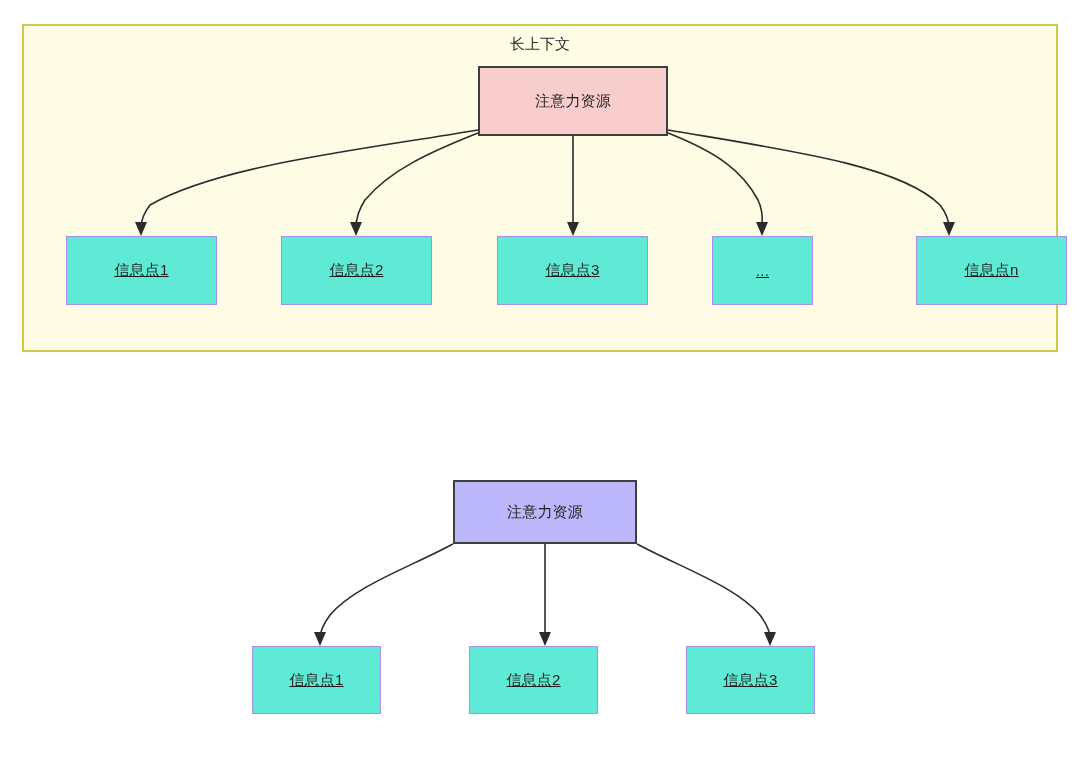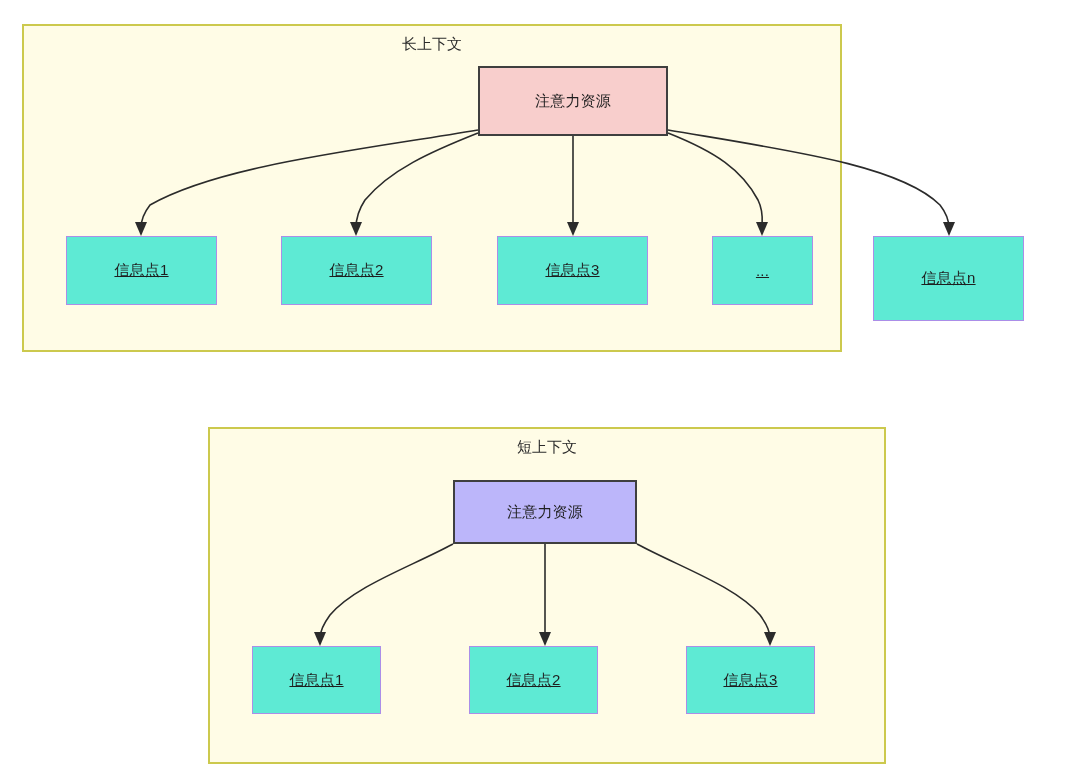--- a/index.html
+++ b/index.html
@@ -79,21 +79,21 @@
   svg.edges polygon {
     fill: #2b2b2b;
     stroke: none;
   }
 </style>
 </head>
 <body>
 
 <div id="canvas">
 
-  <div class="panel" style="left:22px; top:24px; width:820px; height:328px;">
+  <div class="panel" style="left:22px; top:24px; width:1036px; height:328px;">
     <div class="panel-title">长上下文</div>
   </div>
 
   <svg class="edges">
 
     <path d="M 478,130 C 360,150 220,165 150,205 C 143,214 141,222 141,228"></path>
     <polygon points="141,236 135,222 147,222"></polygon>
 
     <path d="M 478,133 C 430,152 390,170 365,200 C 357,212 356,221 356,228"></path>
     <polygon points="356,236 350,222 362,222"></polygon>
@@ -111,25 +111,22 @@
   <div class="node node-root-long" style="left:478px; top:66px; width:190px; height:70px;">注意力资源</div>
 
   <div class="node node-leaf" style="left:66px; top:236px; width:151px; height:69px;">信息点1</div>
 
   <div class="node node-leaf" style="left:281px; top:236px; width:151px; height:69px;">信息点2</div>
 
   <div class="node node-leaf" style="left:497px; top:236px; width:151px; height:69px;">信息点3</div>
 
   <div class="node node-leaf" style="left:712px; top:236px; width:101px; height:69px;">...</div>
 
-  <div class="node node-leaf" style="left:873px; top:236px; width:151px; height:85px;">信息点n</div>
+  <div class="node node-leaf" style="left:916px; top:236px; width:151px; height:69px;">信息点n</div>
 
-  <div class="panel" style="left:208px; top:427px; width:678px; height:337px;">
-    <div class="panel-title">短上下文</div>
-  </div>
 
   <svg class="edges">
 
     <path d="M 453,544 C 408,568 355,586 330,615 C 322,626 320,632 320,638"></path>
     <polygon points="320,646 314,632 326,632"></polygon>
 
     <path d="M 545,544 L 545,638"></path>
     <polygon points="545,646 539,632 551,632"></polygon>
 
     <path d="M 637,544 C 682,568 735,586 760,615 C 768,626 770,632 770,638"></path>

